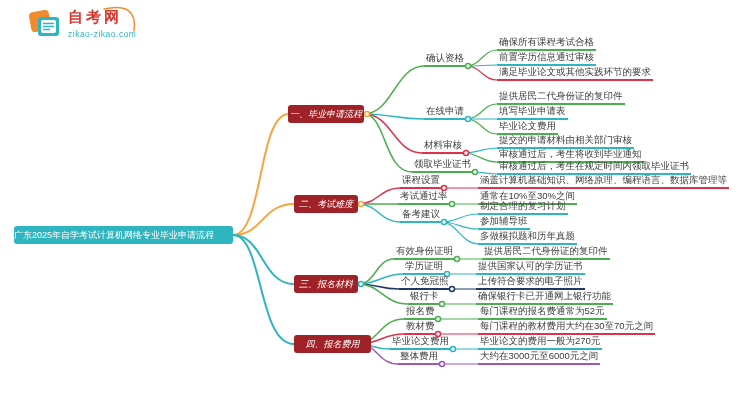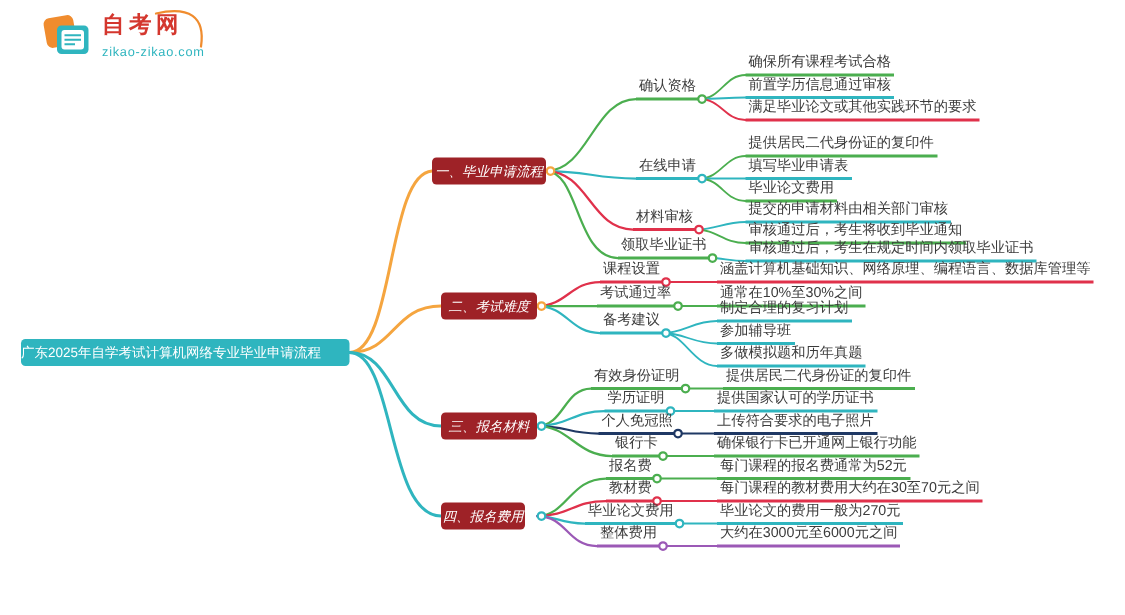--- a/index.html
+++ b/index.html
@@ -131,21 +131,21 @@
     <div class="logo-title">自考网</div>
     <div class="logo-url">zikao-zikao.com</div>
   </div>
 </div>
 
 <div class="root">广东2025年自学考试计算机网络专业毕业申请流程</div>
 
 <div class="branch" style="left:288px;top:105px;width:76px">一、毕业申请流程</div>
 <div class="branch" style="left:294px;top:195px;width:64px">二、考试难度</div>
 <div class="branch" style="left:294px;top:275px;width:64px">三、报名材料</div>
-<div class="branch" style="left:294px;top:335px;width:56px">四、报名费用</div>
+<div class="branch" style="left:294px;top:335px;width:77px">四、报名费用</div>
 
 <div class="node" style="left:424px;top:52px;width:38px;border-bottom-color:#4bae4f">确认资格</div>
 <div class="node" style="left:424px;top:105px;width:38px;border-bottom-color:#2fb5bf">在线申请</div>
 <div class="node" style="left:422px;top:139px;width:38px;border-bottom-color:#e0314b">材料审核</div>
 <div class="node" style="left:412px;top:158px;width:57px;border-bottom-color:#4bae4f">领取毕业证书</div>
 
 <div class="node" style="left:497px;top:36px;border-bottom-color:#4bae4f">确保所有课程考试合格</div>
 <div class="node" style="left:497px;top:51px;border-bottom-color:#2fb5bf">前置学历信息通过审核</div>
 <div class="node" style="left:497px;top:66px;border-bottom-color:#e0314b">满足毕业论文或其他实践环节的要求</div>
 <div class="node" style="left:497px;top:90px;border-bottom-color:#4bae4f">提供居民二代身份证的复印件</div>

